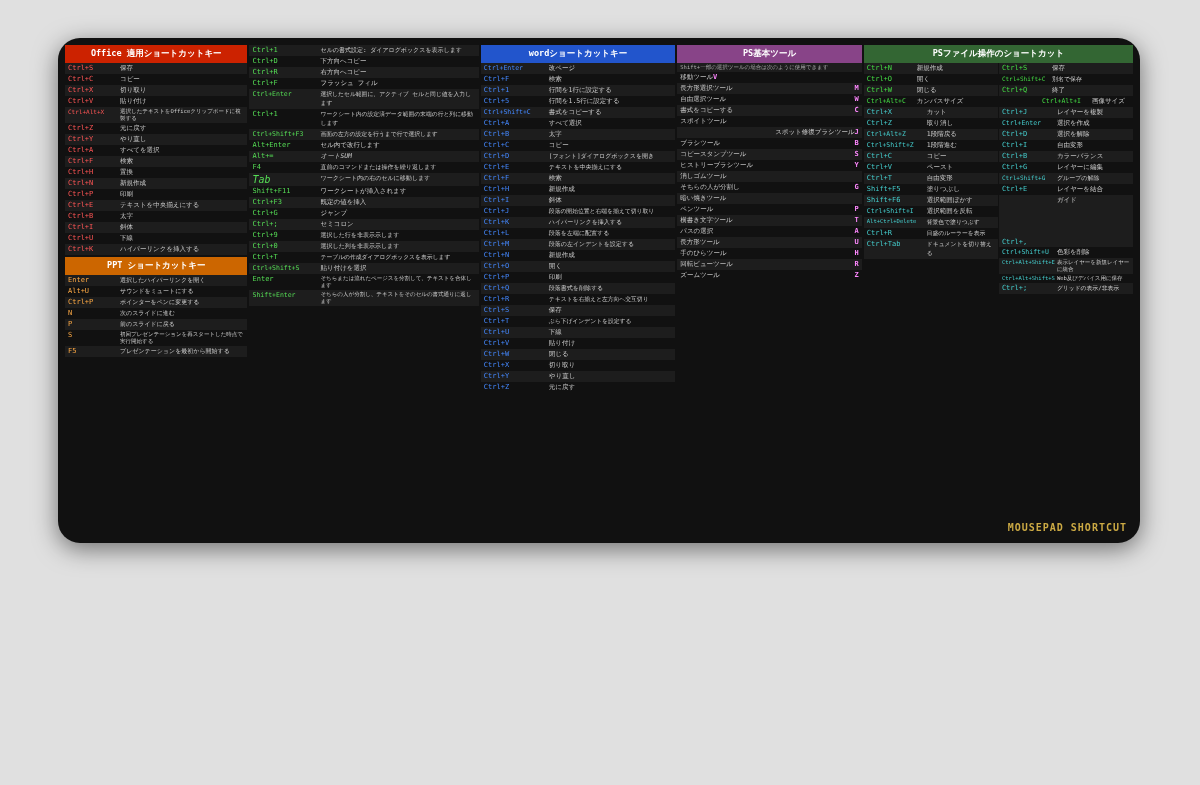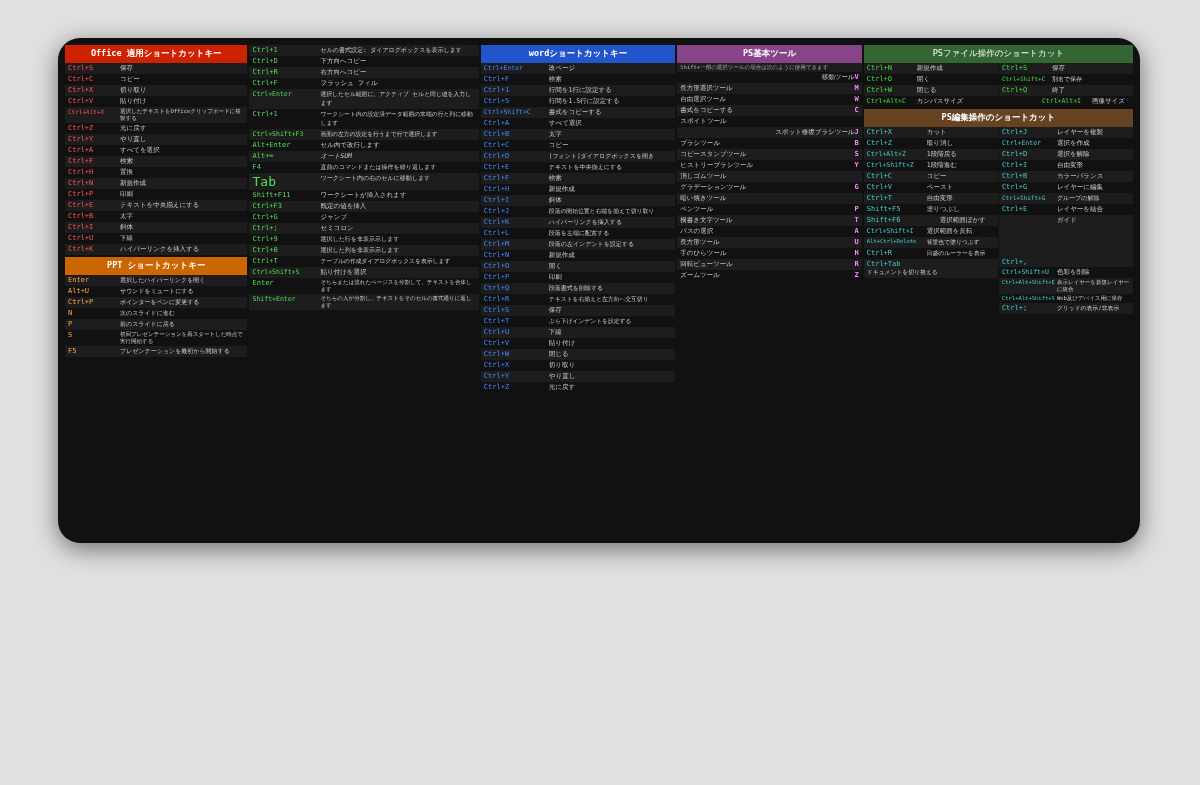--- a/index.html
+++ b/index.html
@@ -161,21 +161,21 @@
         </div>
         <div style="display:flex;padding:1px 3px;background:rgba(255,255,255,0.05);">
           <span style="color:#55dd55;font-size:7px;min-width:68px;">Alt+=</span>
           <span style="color:#ccc;font-size:6.5px;font-style:italic;">オートSUM</span>
         </div>
         <div style="display:flex;padding:1px 3px;">
           <span style="color:#55dd55;font-size:7px;min-width:68px;">F4</span>
           <span style="color:#ccc;font-size:6px;">直前のコマンドまたは操作を繰り返します</span>
         </div>
         <div style="display:flex;padding:1px 3px;background:rgba(255,255,255,0.05);">
-          <span style="color:#55dd55;font-size:13px;min-width:68px;">Tab</span>
+          <span style="color:#55dd55;font-size:10px;min-width:68px;font-style:italic;">Tab</span>
           <span style="color:#ccc;font-size:6px;">ワークシート内の右のセルに移動します</span>
         </div>
         <div style="display:flex;padding:1px 3px;">
           <span style="color:#55dd55;font-size:7px;min-width:68px;">Shift+F11</span>
           <span style="color:#ccc;font-size:6.5px;">ワークシートが挿入されます</span>
         </div>
         <div style="display:flex;padding:1px 3px;background:rgba(255,255,255,0.05);">
           <span style="color:#55dd55;font-size:7px;min-width:68px;">Ctrl+F3</span>
           <span style="color:#ccc;font-size:6.5px;">既定の値を挿入</span>
         </div>
@@ -335,21 +335,21 @@
         <div style="display:flex;padding:1px 3px;">
           <span style="color:#4488ff;font-size:7px;min-width:65px;">Ctrl+Z</span>
           <span style="color:#ccc;font-size:6.5px;">元に戻す</span>
         </div>
       </div>
 
       <div style="width:185px;display:flex;flex-direction:column;overflow:hidden;">
         <div style="background:#884488;color:white;font-size:8.5px;font-weight:bold;text-align:center;padding:3px 2px;">PS基本ツール</div>
         <div style="color:#aaa;font-size:5.5px;padding:1px 3px;background:rgba(255,255,255,0.05);">Shift+一部の選択ツールの場合は次のように使用できます</div>
 
-        <div style="display:flex;justify-content:flex-end;padding:1px 3px;">
+        <div style="display:flex;justify-content:flex-start;padding:1px 3px;">
           <span style="color:#ccc;font-size:6.5px;">移動ツール</span>
           <span style="color:#ff88ff;font-size:7px;font-weight:bold;">V</span>
         </div>
         <div style="display:flex;justify-content:space-between;padding:1px 3px;background:rgba(255,255,255,0.05);">
           <span style="color:#ccc;font-size:6.5px;">長方形選択ツール</span>
           <span style="color:#ff88ff;font-size:7px;font-weight:bold;">M</span>
         </div>
         <div style="display:flex;justify-content:space-between;padding:1px 3px;">
           <span style="color:#ccc;font-size:6.5px;">自由選択ツール</span>
           <span style="color:#ff88ff;font-size:7px;font-weight:bold;">W</span>
@@ -376,21 +376,21 @@
         </div>
         <div style="display:flex;justify-content:space-between;padding:1px 3px;">
           <span style="color:#ccc;font-size:6.5px;">ヒストリーブラシツール</span>
           <span style="color:#ff88ff;font-size:7px;font-weight:bold;">Y</span>
         </div>
         <div style="display:flex;justify-content:space-between;padding:1px 3px;background:rgba(255,255,255,0.05);">
           <span style="color:#ccc;font-size:6.5px;">消しゴムツール</span>
           <span style="color:#ff88ff;font-size:7px;font-weight:bold;"></span>
         </div>
         <div style="display:flex;justify-content:space-between;padding:1px 3px;">
-          <span style="color:#ccc;font-size:6.5px;">グラデーションツール</span>
+          <span style="color:#ccc;font-size:6.5px;">そちらの人が分割し</span>
           <span style="color:#ff88ff;font-size:7px;font-weight:bold;">G</span>
         </div>
         <div style="display:flex;justify-content:space-between;padding:1px 3px;background:rgba(255,255,255,0.05);">
           <span style="color:#ccc;font-size:6.5px;">暗い焼きツール</span>
           <span style="color:#ff88ff;font-size:7px;font-weight:bold;"></span>
         </div>
         <div style="display:flex;justify-content:space-between;padding:1px 3px;">
           <span style="color:#ccc;font-size:6.5px;">ペンツール</span>
           <span style="color:#ff88ff;font-size:7px;font-weight:bold;">P</span>
         </div>
@@ -414,21 +414,21 @@
           <span style="color:#ccc;font-size:6.5px;">回転ビューツール</span>
           <span style="color:#ff88ff;font-size:7px;font-weight:bold;">R</span>
         </div>
         <div style="display:flex;justify-content:space-between;padding:1px 3px;">
           <span style="color:#ccc;font-size:6.5px;">ズームツール</span>
           <span style="color:#ff88ff;font-size:7px;font-weight:bold;">Z</span>
         </div>
       </div>
 
       <div style="width:270px;display:flex;flex-direction:column;overflow:hidden;">
-        <div style="background:#336633;color:white;font-size:8.5px;font-weight:normal;text-align:center;padding:3px 2px;">PSファイル操作のショートカット</div>
+        <div style="background:#336633;color:white;font-size:8.5px;font-weight:bold;text-align:center;padding:3px 2px;">PSファイル操作のショートカット</div>
 
         <div style="display:flex;gap:1px;">
           <div style="flex:1;">
             <div style="display:flex;padding:1px 3px;background:rgba(255,255,255,0.05);">
               <span style="color:#44dd44;font-size:7px;min-width:50px;">Ctrl+N</span>
               <span style="color:#ccc;font-size:6.5px;">新規作成</span>
             </div>
             <div style="display:flex;padding:1px 3px;">
               <span style="color:#44dd44;font-size:7px;min-width:50px;">Ctrl+O</span>
               <span style="color:#ccc;font-size:6.5px;">開く</span>
@@ -455,21 +455,20 @@
               <span style="color:#44dd44;font-size:7px;min-width:50px;">Ctrl+Q</span>
               <span style="color:#ccc;font-size:6.5px;">終了</span>
             </div>
             <div style="display:flex;padding:1px 3px;">
               <span style="color:#44dd44;font-size:6.5px;min-width:50px;margin-left:40px;">Ctrl+Alt+I</span>
               <span style="color:#ccc;font-size:6.5px;">画像サイズ</span>
             </div>
           </div>
         </div>
 
-        <div style="background:#664422;color:white;font-size:8.5px;font-weight:bold;text-align:center;padding:3px 2px;margin-top:2px;">PS編集操作のショートカット</div>
 
         <div style="display:flex;gap:1px;flex:1;">
           <div style="flex:1;overflow:hidden;">
             <div style="display:flex;padding:1px 3px;background:rgba(255,255,255,0.05);">
               <span style="color:#44cccc;font-size:7px;min-width:60px;">Ctrl+X</span>
               <span style="color:#ccc;font-size:6.5px;">カット</span>
             </div>
             <div style="display:flex;padding:1px 3px;">
               <span style="color:#44cccc;font-size:7px;min-width:60px;">Ctrl+Z</span>
               <span style="color:#ccc;font-size:6.5px;">取り消し</span>
@@ -493,35 +492,35 @@
             <div style="display:flex;padding:1px 3px;background:rgba(255,255,255,0.05);">
               <span style="color:#44cccc;font-size:7px;min-width:60px;">Ctrl+T</span>
               <span style="color:#ccc;font-size:6.5px;">自由変形</span>
             </div>
             <div style="display:flex;padding:1px 3px;">
               <span style="color:#44cccc;font-size:7px;min-width:60px;">Shift+F5</span>
               <span style="color:#ccc;font-size:6.5px;">塗りつぶし</span>
             </div>
             <div style="display:flex;padding:1px 3px;background:rgba(255,255,255,0.05);">
               <span style="color:#44cccc;font-size:7px;min-width:60px;">Shift+F6</span>
-              <span style="color:#ccc;font-size:6.5px;margin-left:13px;">選択範囲ぼかす</span>
+              <span style="color:#ccc;font-size:6.5px;">選択範囲ぼかす</span>
             </div>
             <div style="display:flex;padding:1px 3px;">
               <span style="color:#44cccc;font-size:6.5px;min-width:60px;">Ctrl+Shift+I</span>
               <span style="color:#ccc;font-size:6.5px;">選択範囲を反転</span>
             </div>
             <div style="display:flex;padding:1px 3px;background:rgba(255,255,255,0.05);">
               <span style="color:#44cccc;font-size:5.5px;min-width:60px;">Alt+Ctrl+Delete</span>
               <span style="color:#ccc;font-size:5.8px;">背景色で塗りつぶす</span>
             </div>
             <div style="display:flex;padding:1px 3px;">
               <span style="color:#44cccc;font-size:7px;min-width:60px;">Ctrl+R</span>
               <span style="color:#ccc;font-size:5.8px;">目盛のルーラーを表示</span>
             </div>
-            <div style="display:flex;padding:1px 3px;background:rgba(255,255,255,0.05);flex-direction:column;">
+            <div style="display:flex;padding:1px 3px;background:rgba(255,255,255,0.05);">
               <span style="color:#44cccc;font-size:7px;min-width:60px;">Ctrl+Tab</span>
               <span style="color:#ccc;font-size:5.8px;">ドキュメントを切り替える</span>
             </div>
           </div>
           <div style="flex:1;overflow:hidden;">
             <div style="display:flex;padding:1px 3px;background:rgba(255,255,255,0.05);">
               <span style="color:#44cccc;font-size:7px;min-width:55px;">Ctrl+J</span>
               <span style="color:#ccc;font-size:6.5px;">レイヤーを複製</span>
             </div>
             <div style="display:flex;padding:1px 3px;">
@@ -568,19 +567,20 @@
               <span style="color:#44cccc;font-size:5.5px;min-width:55px;">Ctrl+Alt+Shift+S</span>
               <span style="color:#ccc;font-size:5.5px;">Web及びデバイス用に保存</span>
             </div>
             <div style="display:flex;padding:1px 3px;background:rgba(255,255,255,0.05);">
               <span style="color:#44cccc;font-size:7px;min-width:55px;">Ctrl+;</span>
               <span style="color:#ccc;font-size:5.8px;">グリッドの表示/非表示</span>
             </div>
           </div>
         </div>
 
+        <div style="color:#ccaa44;font-size:10px;font-weight:bold;text-align:right;padding:3px 6px;letter-spacing:1px;margin-top:auto;">MOUSEPAD SHORTCUT</div>
       </div>
 
     </div>
   </div>
 
 
 </div>
 
 </body></html>

